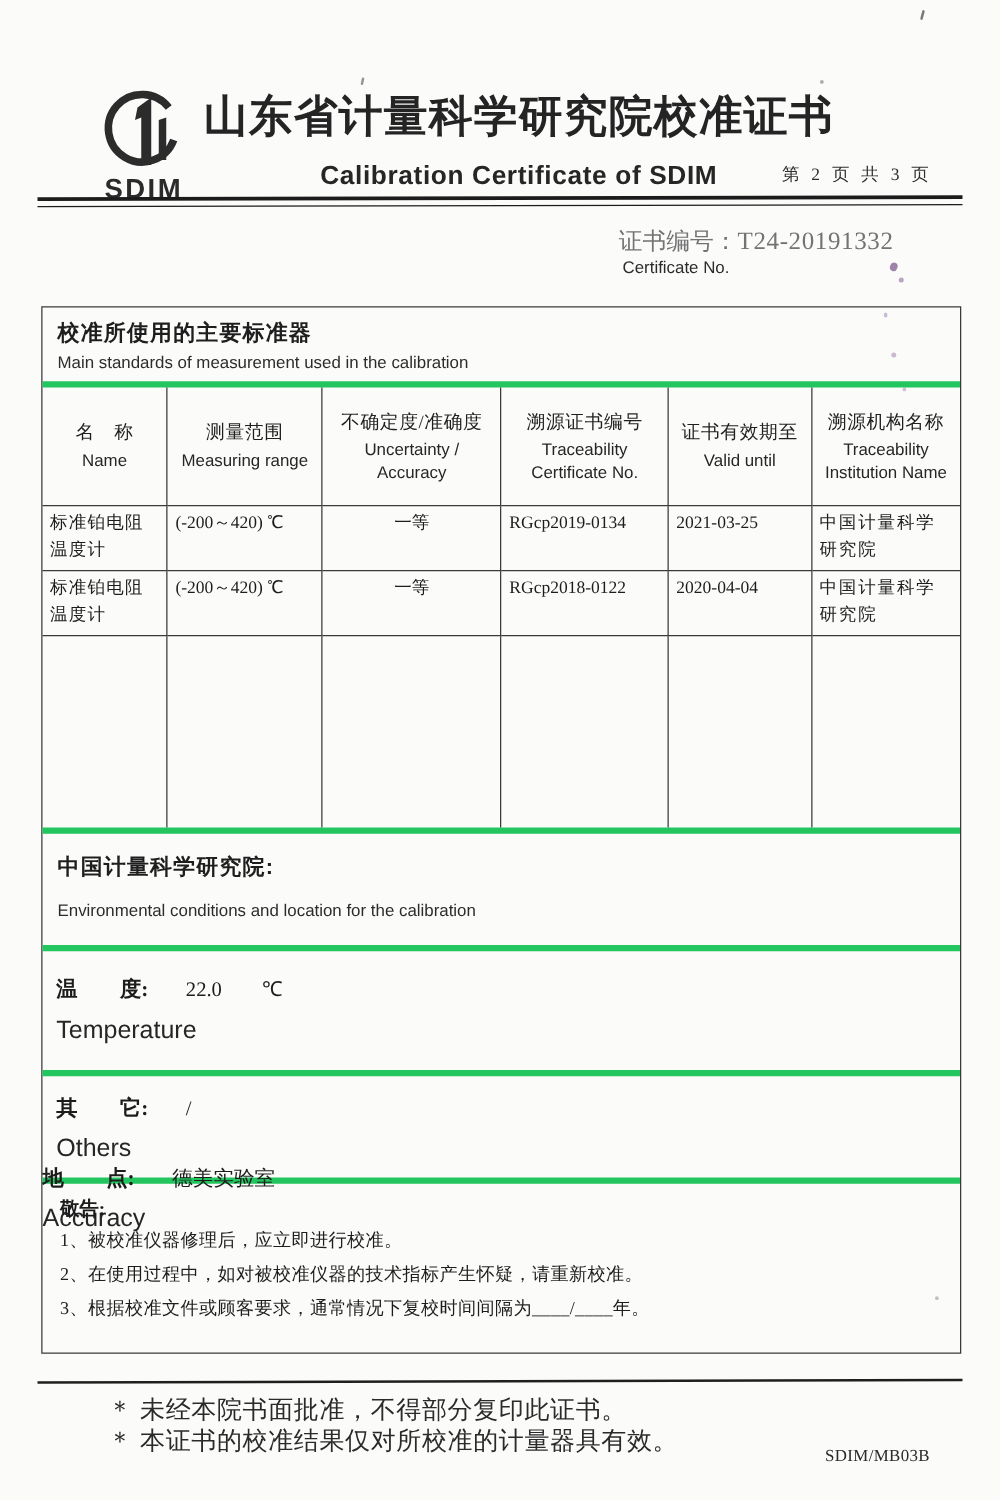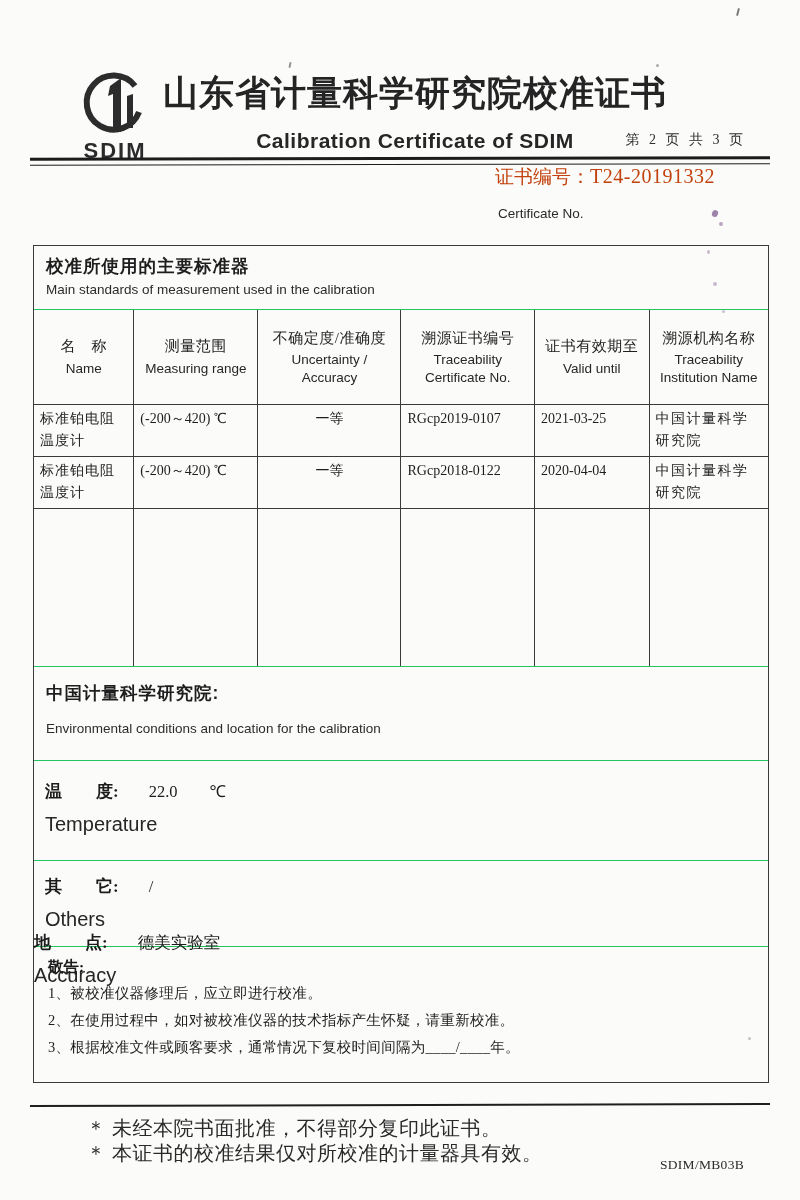--- a/index.html
+++ b/index.html
@@ -35,35 +35,35 @@
     position:absolute;right:54px;top:131px;
     font-size:14px;letter-spacing:3px;color:#2e2e2e;white-space:nowrap;
   }
   .double-rule{
     position:absolute;left:30px;top:157px;width:740px;height:4px;
     border-top:3px solid #1c1c1c;border-bottom:1px solid #1c1c1c;
     transform:rotate(-0.12deg);
   }
 
   
-  .cert-no-line{position:absolute;left:495px;top:164px;font-size:19px;color:#c2410c;white-space:nowrap;}
+  .cert-no-line{position:absolute;left:495px;top:180px;font-size:19px;color:#737373;white-space:nowrap;}
   .cert-no-line .num{font-family:"Liberation Serif", serif;font-size:20px;letter-spacing:.5px;}
   .cert-no-sub{
     position:absolute;left:498px;top:206px;
     font-family:"Liberation Sans", sans-serif;font-size:13.5px;color:#2b2b2b;
   }
 
   
   .main-box{
     position:absolute;left:33px;top:245px;width:734px;height:836px;
     border:1.5px solid #3a3a3a;
     display:flex;flex-direction:column;
     background:transparent;
   }
-  .sec{border-bottom:1px solid #22c55e;box-sizing:border-box;}
+  .sec{border-bottom:5px solid #22c55e;box-sizing:border-box;}
   .sec:last-child{border-bottom:none;}
 
   .sec-standards-title{height:64px;padding:8px 12px 0 12px;}
   .sec-title-zh{font-family:"Liberation Sans", sans-serif;font-weight:bold;font-size:17.5px;color:#1e1e1e;letter-spacing:1px;}
   .sec-title-en{font-family:"Liberation Sans", sans-serif;font-size:13.5px;color:#2c2c2c;margin-top:4px;}
 
   
   .standards-table-wrap{height:357px;}
   table.standards{
     width:100%;height:100%;
@@ -212,21 +212,21 @@
               <div class="h-zh">溯源机构名称</div>
               <div class="h-en">Traceability Institution Name</div>
             </th>
           </tr>
         </thead>
         <tbody>
           <tr class="data-row">
             <td class="c-name">标准铂电阻温度计</td>
             <td class="c-range">(-200～420) ℃</td>
             <td class="c-acc">一等</td>
-            <td class="c-cert">RGcp2019-0107</td>
+            <td class="c-cert">RGcp2019-0134</td>
             <td class="c-valid">2021-03-25</td>
             <td class="c-inst">中国计量科学研究院</td>
           </tr>
           <tr class="data-row">
             <td class="c-name">标准铂电阻温度计</td>
             <td class="c-range">(-200～420) ℃</td>
             <td class="c-acc">一等</td>
             <td class="c-cert">RGcp2018-0122</td>
             <td class="c-valid">2020-04-04</td>
             <td class="c-inst">中国计量科学研究院</td>

